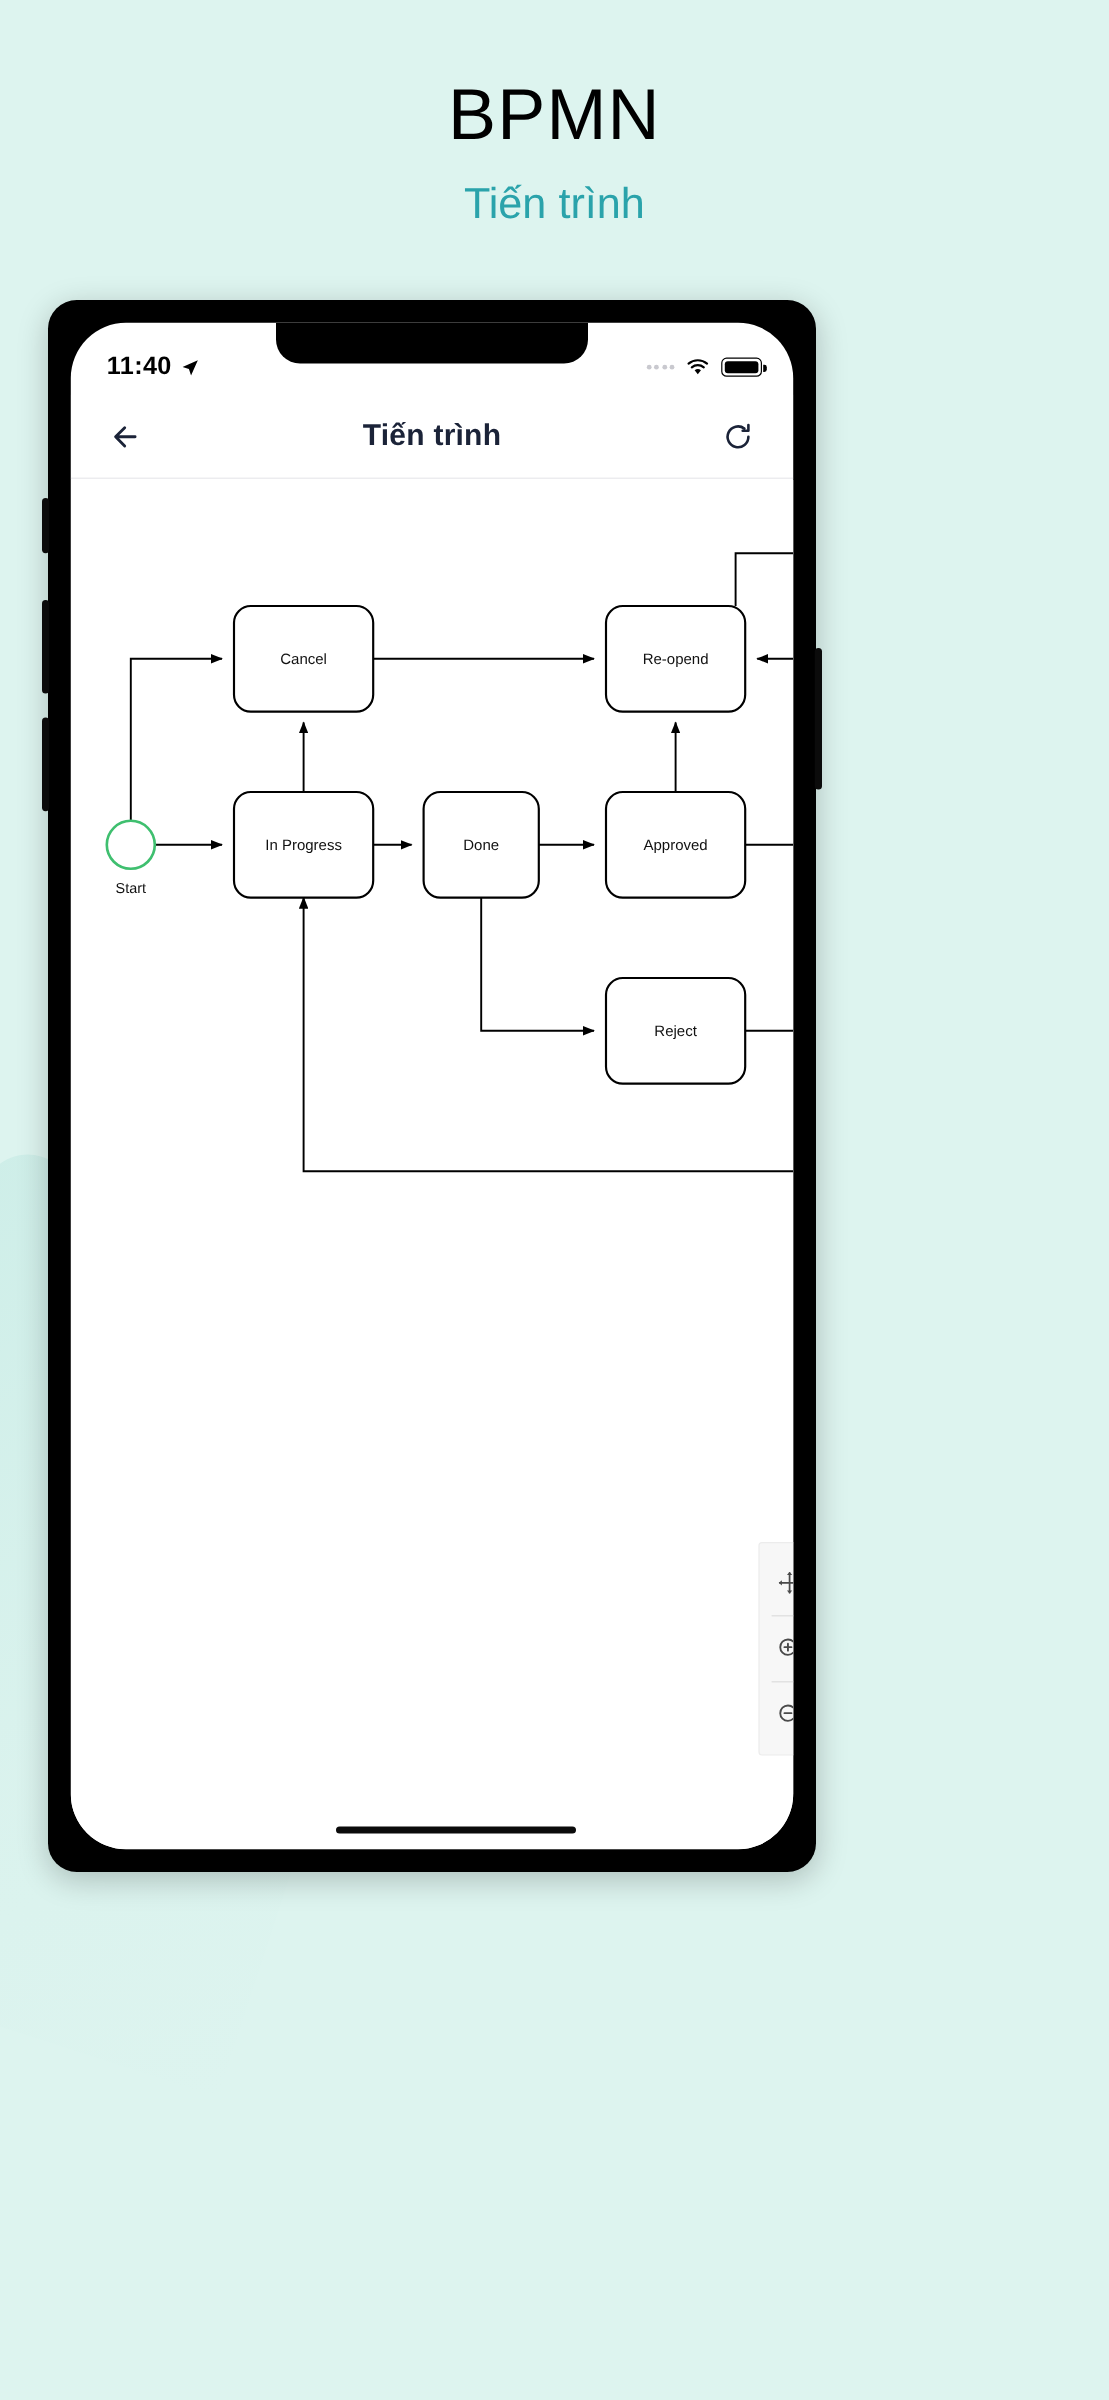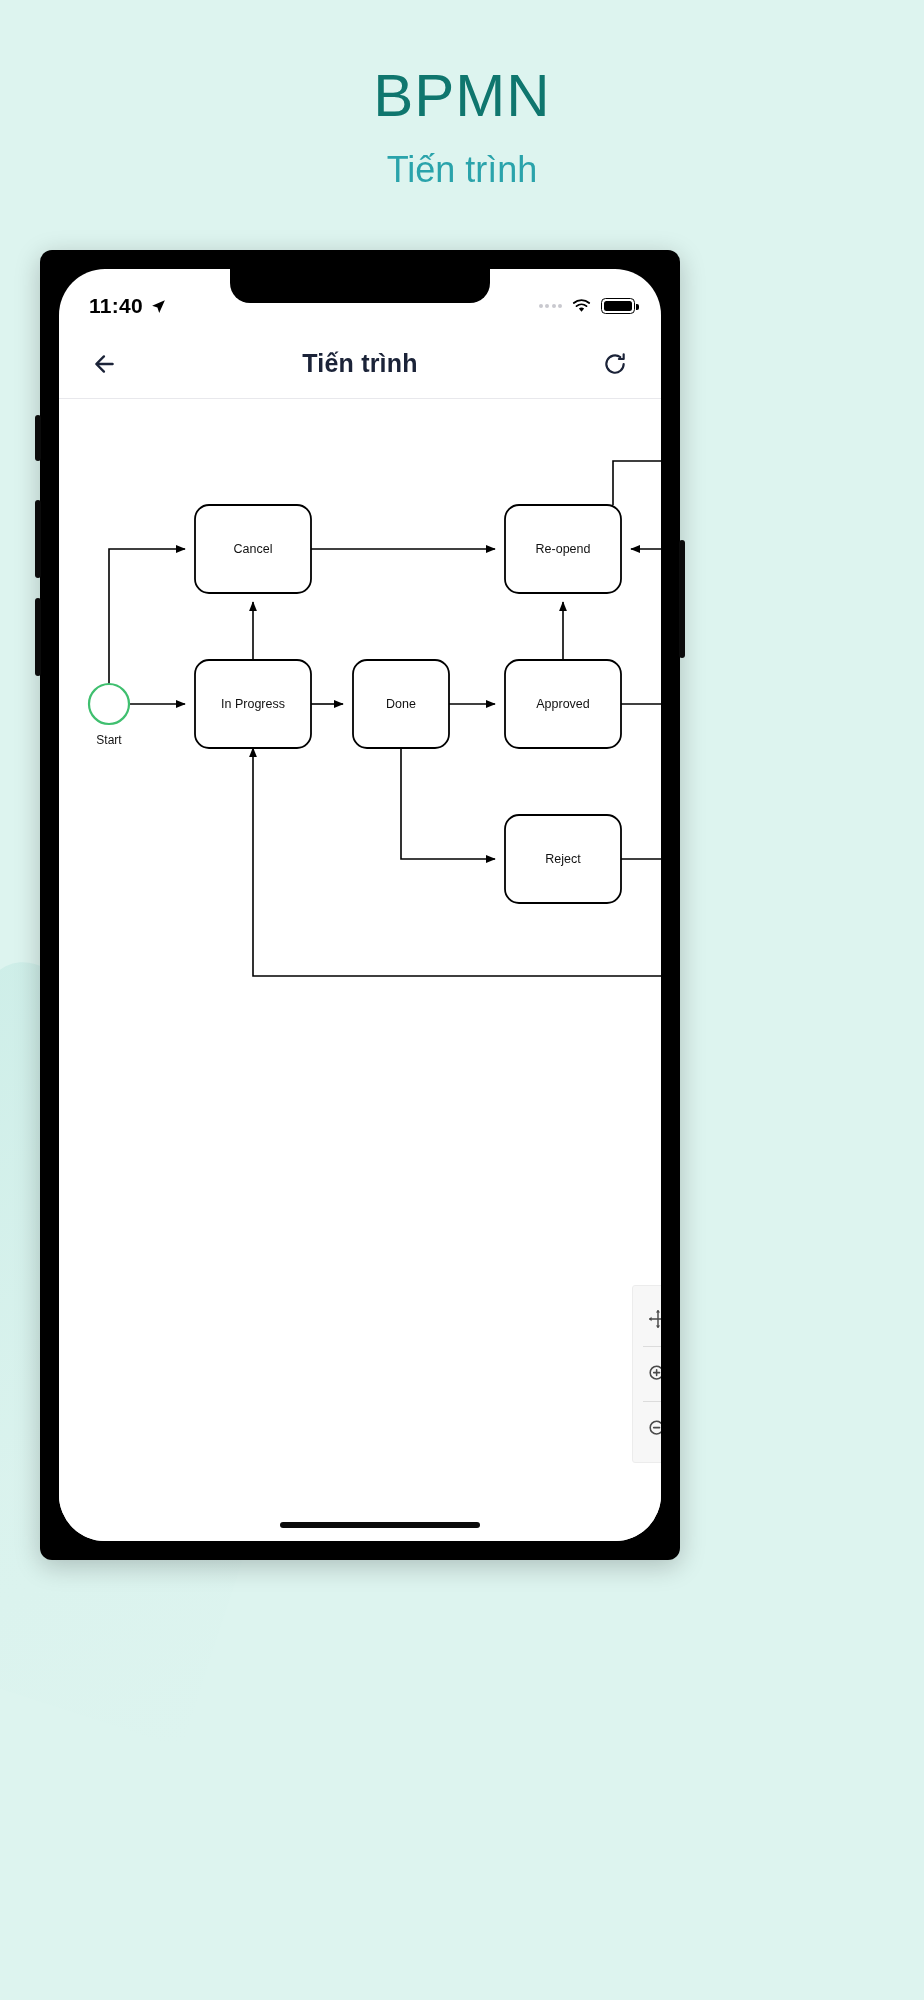--- a/index.html
+++ b/index.html
@@ -19,33 +19,33 @@
     transform:rotate(18deg);
     border-radius:40px 400px 0 0;
     opacity:.75;
     pointer-events:none;
   }
 
   
   .headings{ position:absolute; left:0; top:0; width:100%; text-align:center; }
   .title-main{
     font-size:60px; font-weight:400; letter-spacing:1px;
-    color:#0f766e; line-height:1; padding-top:66px;
+    color:#000000; line-height:1; padding-top:66px;
   }
   .title-sub{
     font-size:36px; font-weight:400; color:#2aa3ab;
     margin-top:26px; line-height:1;
   }
 
   
   .phone{
     position:absolute; left:40px; top:250px;
     width:640px; height:1310px;
     background:#000;
-    border-radius:12px;
+    border-radius:24px;
     box-shadow:0 6px 26px rgba(0,0,0,.22);
   }
   .phone-side{
     position:absolute; background:#0b0b0b; border-radius:4px;
   }
   .side-mute{ left:-5px; top:165px; width:6px; height:46px; }
   .side-vol-up{ left:-5px; top:250px; width:6px; height:78px; }
   .side-vol-dn{ left:-5px; top:348px; width:6px; height:78px; }
   .side-power{ right:-5px; top:290px; width:6px; height:118px; }
 

